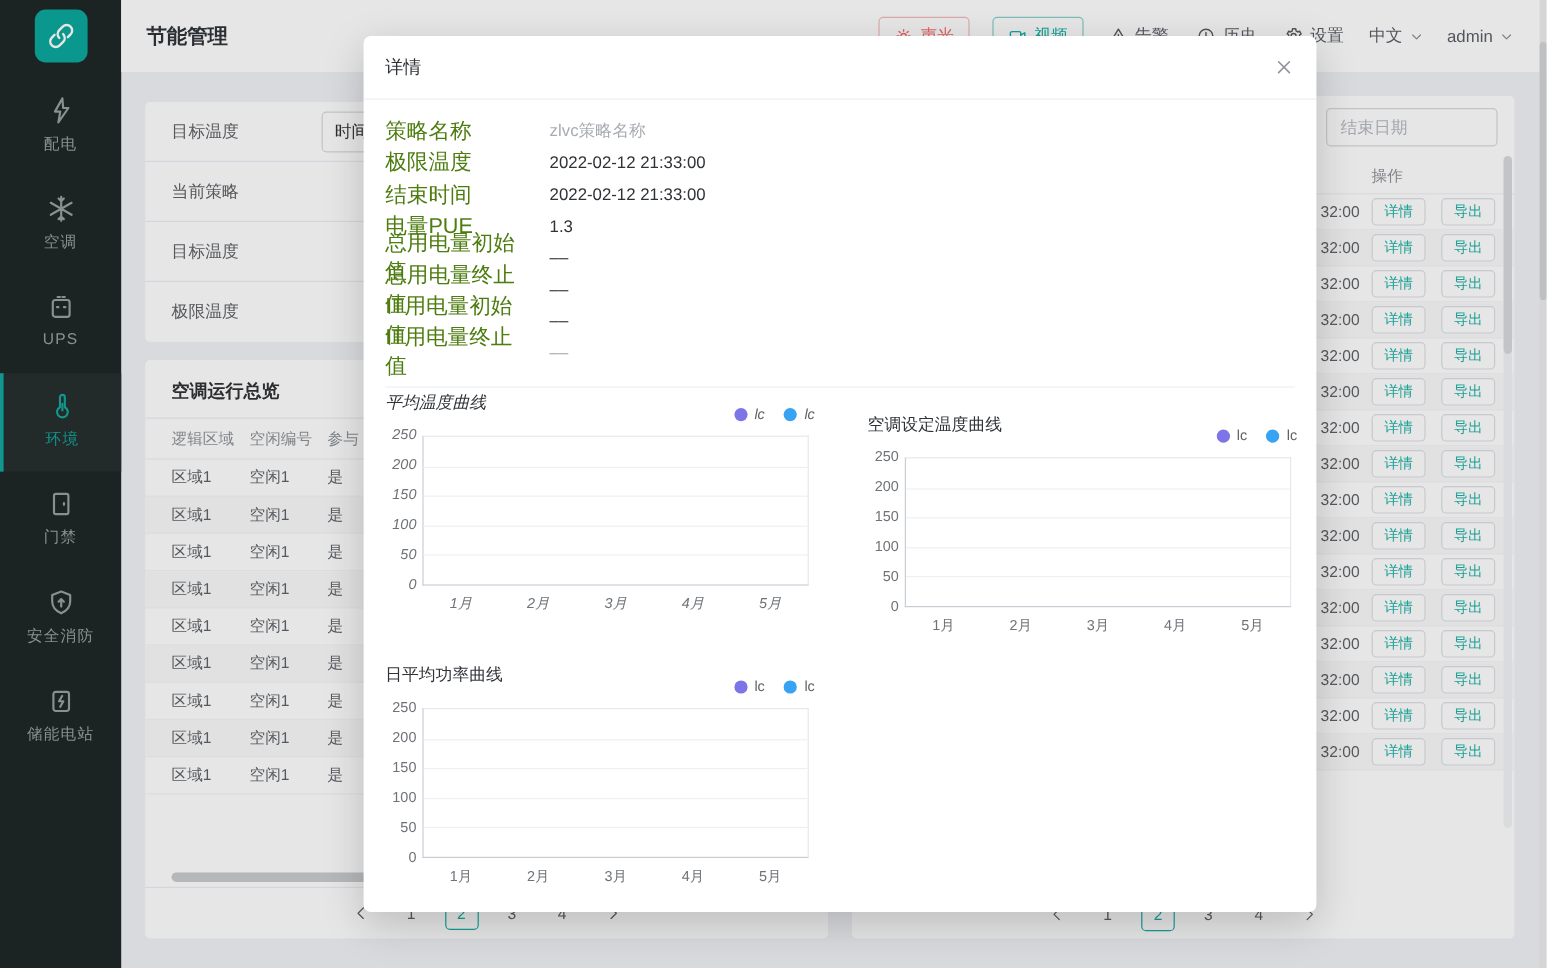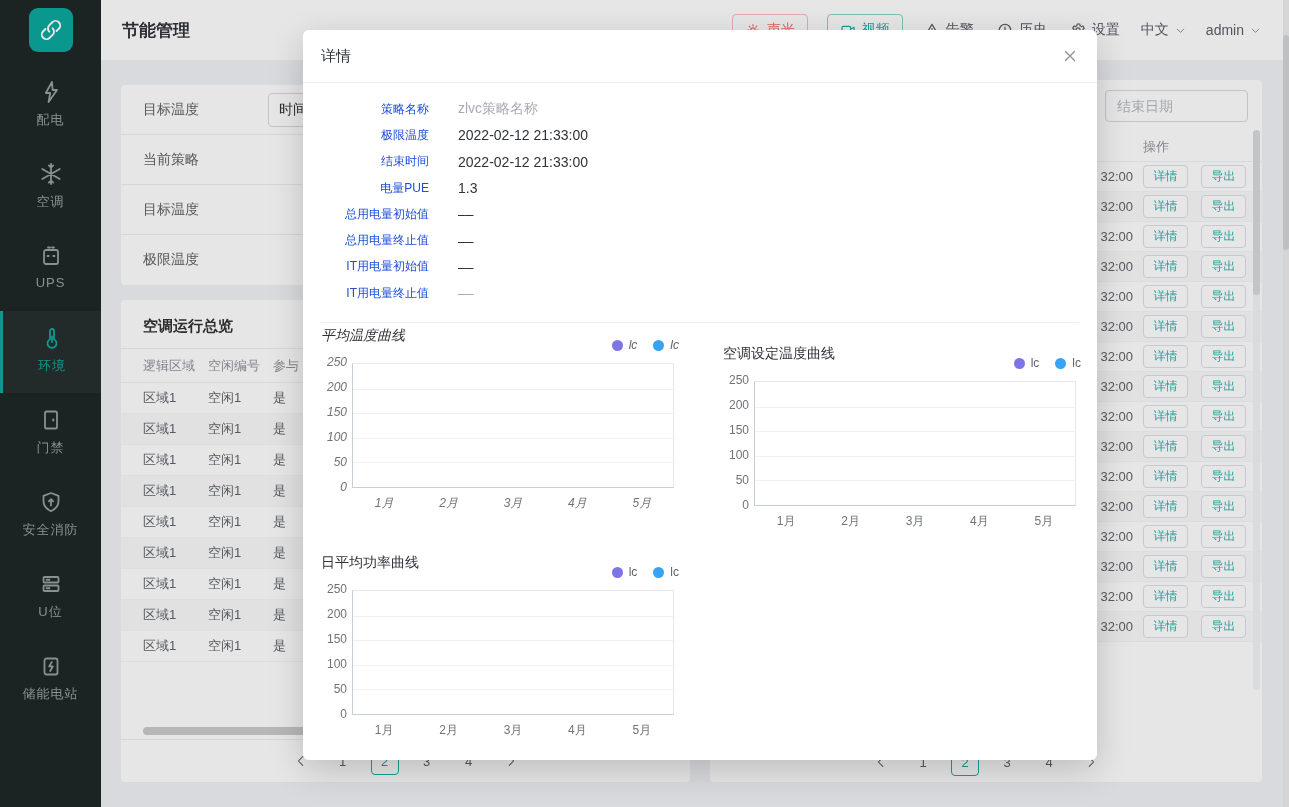--- a/index.html
+++ b/index.html
@@ -82,21 +82,21 @@
 
   
   .overlay{position:absolute;left:0;top:0;width:1289px;height:807px;background:rgba(8,10,12,0.10);z-index:10;}
   .modal{position:absolute;left:303px;top:30px;width:794px;height:730px;background:#fff;border-radius:6px;box-shadow:0 10px 34px rgba(0,0,0,0.18);z-index:20;}
   .modal-header{height:52px;display:flex;align-items:center;padding:0 18px;border-bottom:1px solid #ecee f1;border-bottom:1px solid #eceef1;}
   .modal-title{font-size:15px;color:#2f3338;}
   .modal-close{margin-left:auto;width:18px;height:18px;color:#8f9399;cursor:pointer;}
   .modal-close .icon{width:18px;height:18px;}
   .modal-fields{position:absolute;left:18px;top:66px;}
   .field-row{display:flex;height:26.3px;align-items:center;}
-  .field-label{width:108px;text-align:right;font-size:12px;color:#1d4ed8;}
+  .field-label{width:108px;text-align:left;font-size:18px;color:#4d7c0f;}
   .field-value{margin-left:29px;font-size:14px;color:#2f3338;}
   .field-value.muted{color:#a8acb2;}
   .modal-divider{position:absolute;left:18px;right:18px;top:292px;border-top:1px solid #eceef1;}
 
   .chart{position:absolute;width:358px;height:196px;}
   #chart-1{left:18px;top:297px;font-style:italic;}
   #chart-2{left:420px;top:315px;}
   #chart-3{left:18px;top:524px;}
   .chart-title{position:absolute;left:0;top:0;font-size:14px;color:#2f3338;}
   .legend{position:absolute;top:11px;right:0;display:flex;align-items:center;gap:16px;}
@@ -170,30 +170,20 @@
             <svg viewBox="0 0 24 24" fill="none" stroke="currentColor" stroke-width="1.8" stroke-linecap="round" stroke-linejoin="round">
               <path d="M12 3l7.5 2.8v5.3c0 4.9-3.2 8.1-7.5 10-4.3-1.9-7.5-5.1-7.5-10V5.8L12 3z"></path>
               <path d="M12 15.5V9.2M9.8 11.4 12 9.2l2.2 2.2"></path>
             </svg>
           </span>
           <div class="side-label">安全消防</div>
         </div>
         <div class="side-item">
           <span class="icon" style="width: 24px; height: 24px;">
             <svg viewBox="0 0 24 24" fill="none" stroke="currentColor" stroke-width="1.8" stroke-linecap="round" stroke-linejoin="round">
-              <rect x="4.5" y="5" width="15" height="5.5" rx="1"></rect>
-              <rect x="4.5" y="13.5" width="15" height="5.5" rx="1"></rect>
-              <path d="M7.5 7.75h3M7.5 16.25h3"></path>
-            </svg>
-          </span>
-          <div class="side-label">U位</div>
-        </div>
-        <div class="side-item">
-          <span class="icon" style="width: 24px; height: 24px;">
-            <svg viewBox="0 0 24 24" fill="none" stroke="currentColor" stroke-width="1.8" stroke-linecap="round" stroke-linejoin="round">
               <rect x="5.5" y="4.5" width="13" height="16" rx="2"></rect>
               <path d="M12.8 8l-2.6 4.4h3.6L11.2 17"></path>
             </svg>
           </span>
           <div class="side-label">储能电站</div>
         </div>
       </div>
   </div>
 
   <div class="header">

